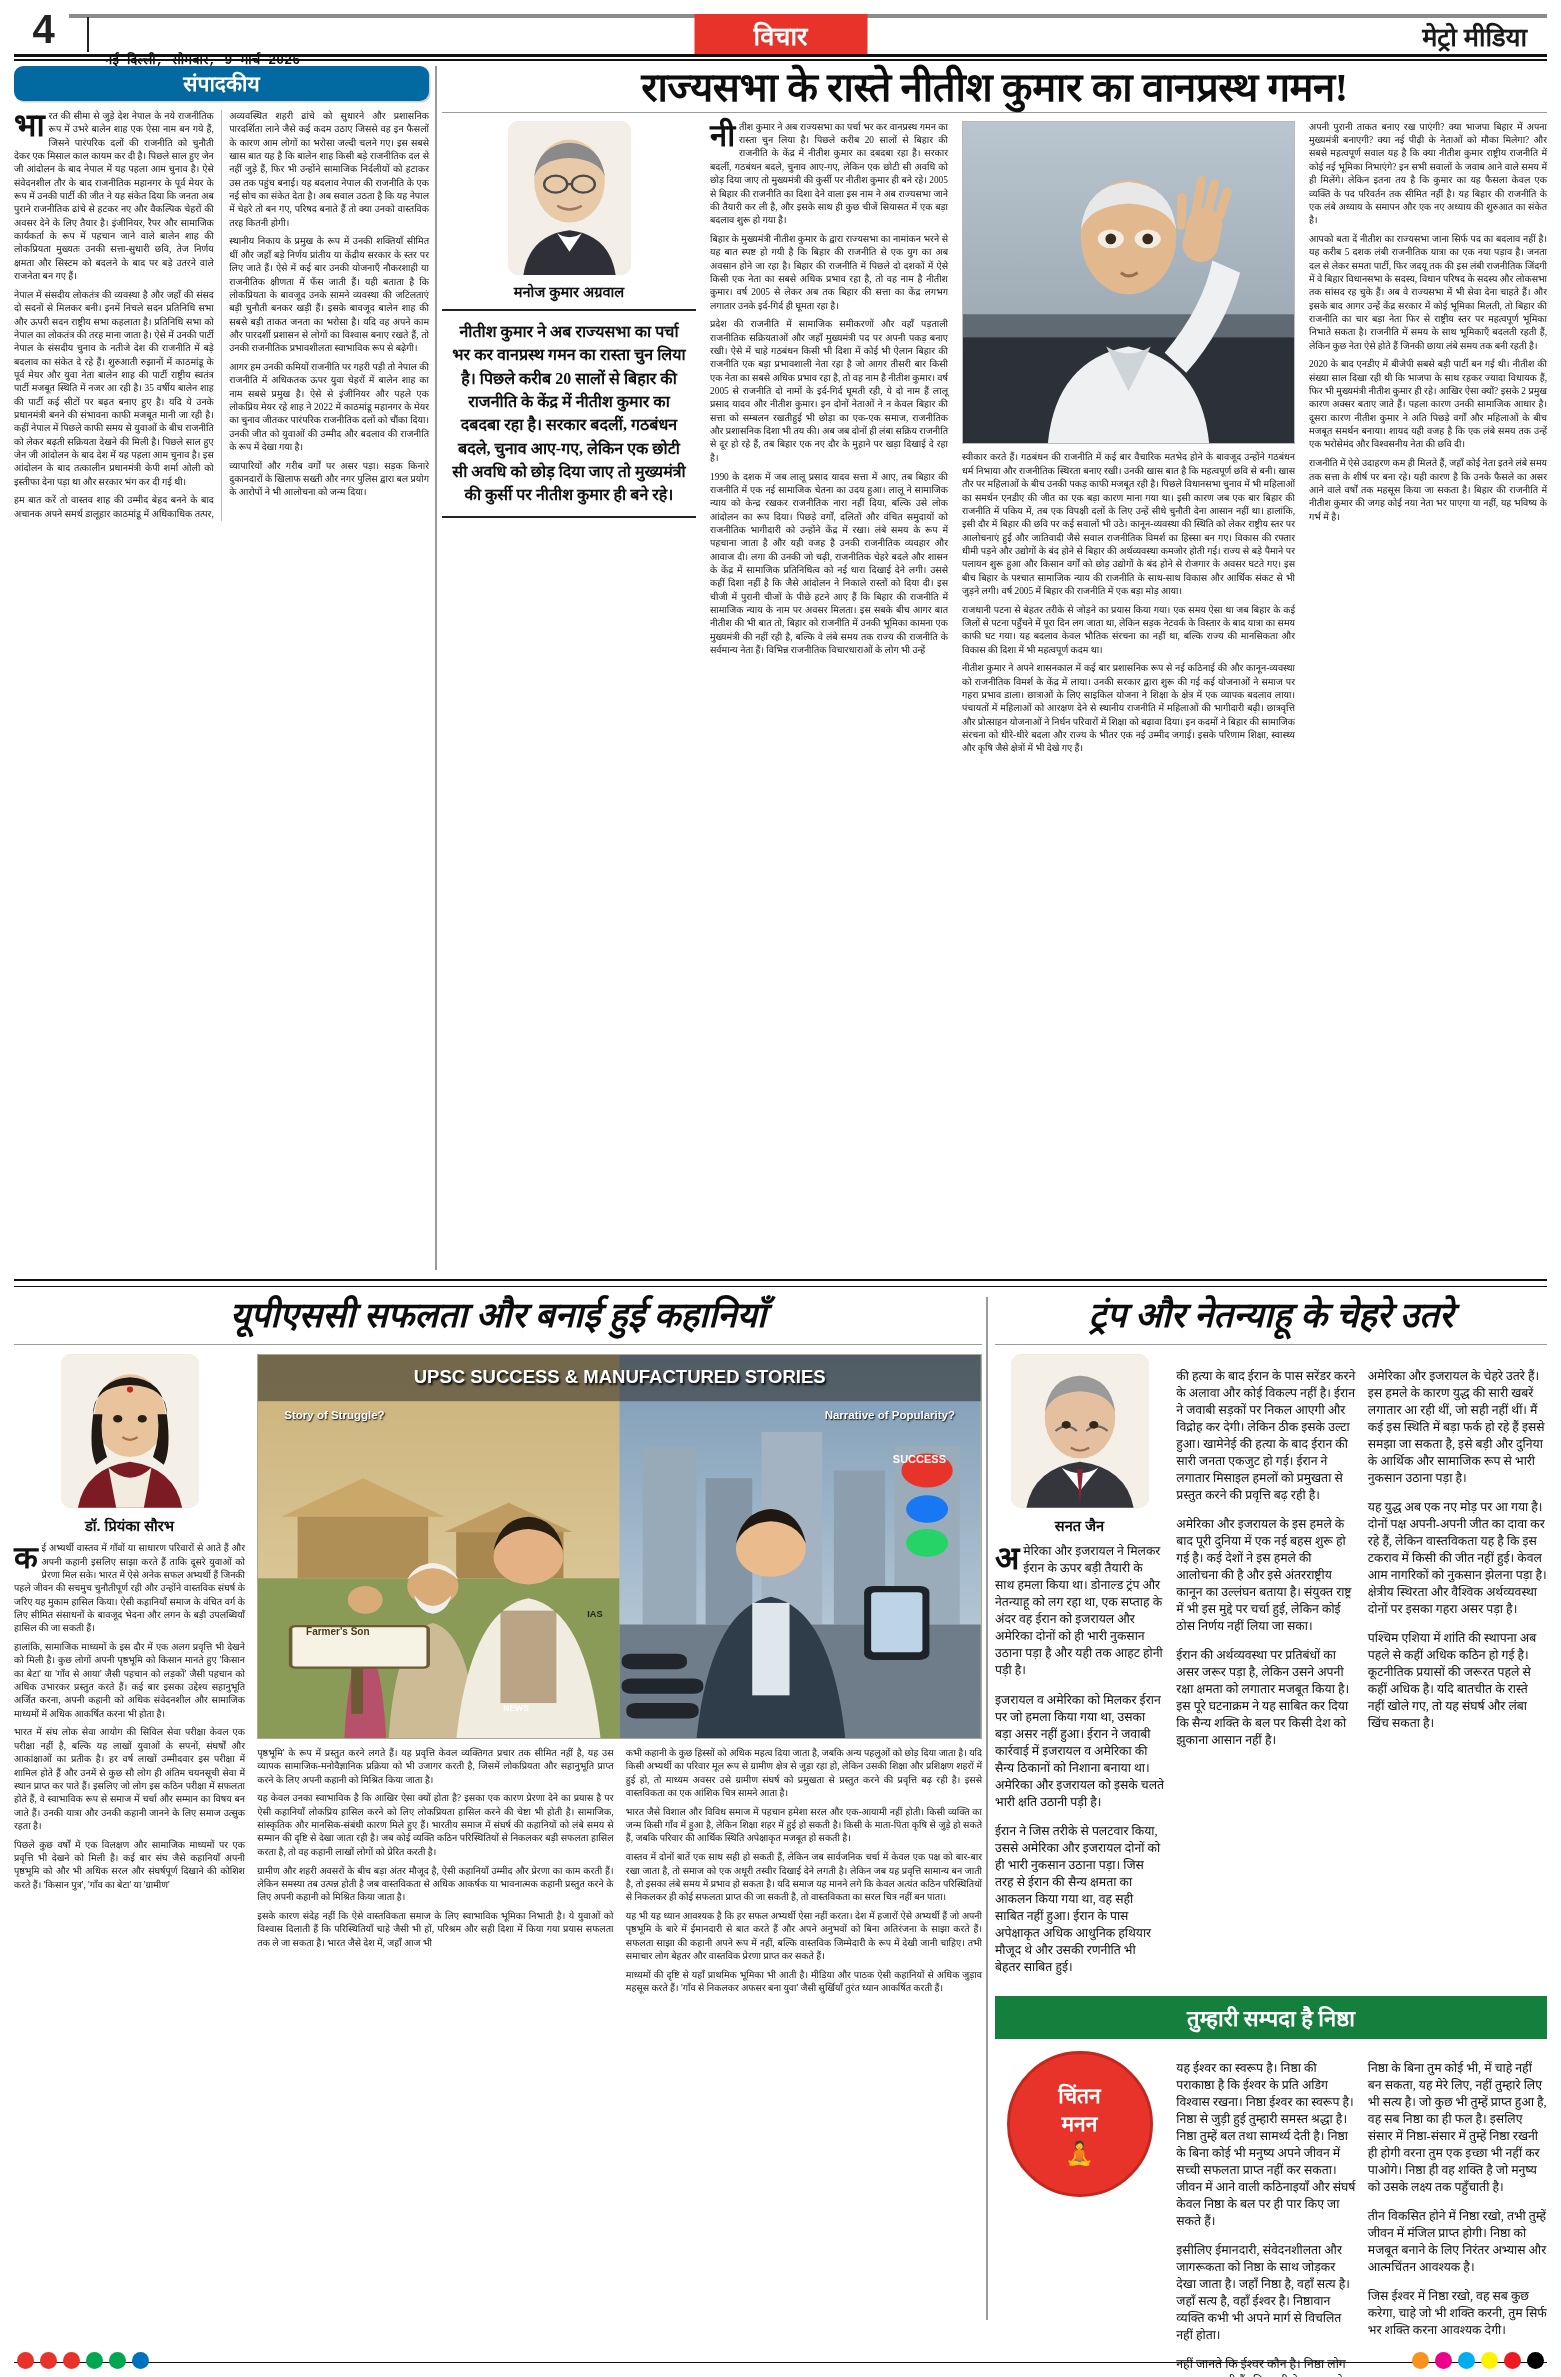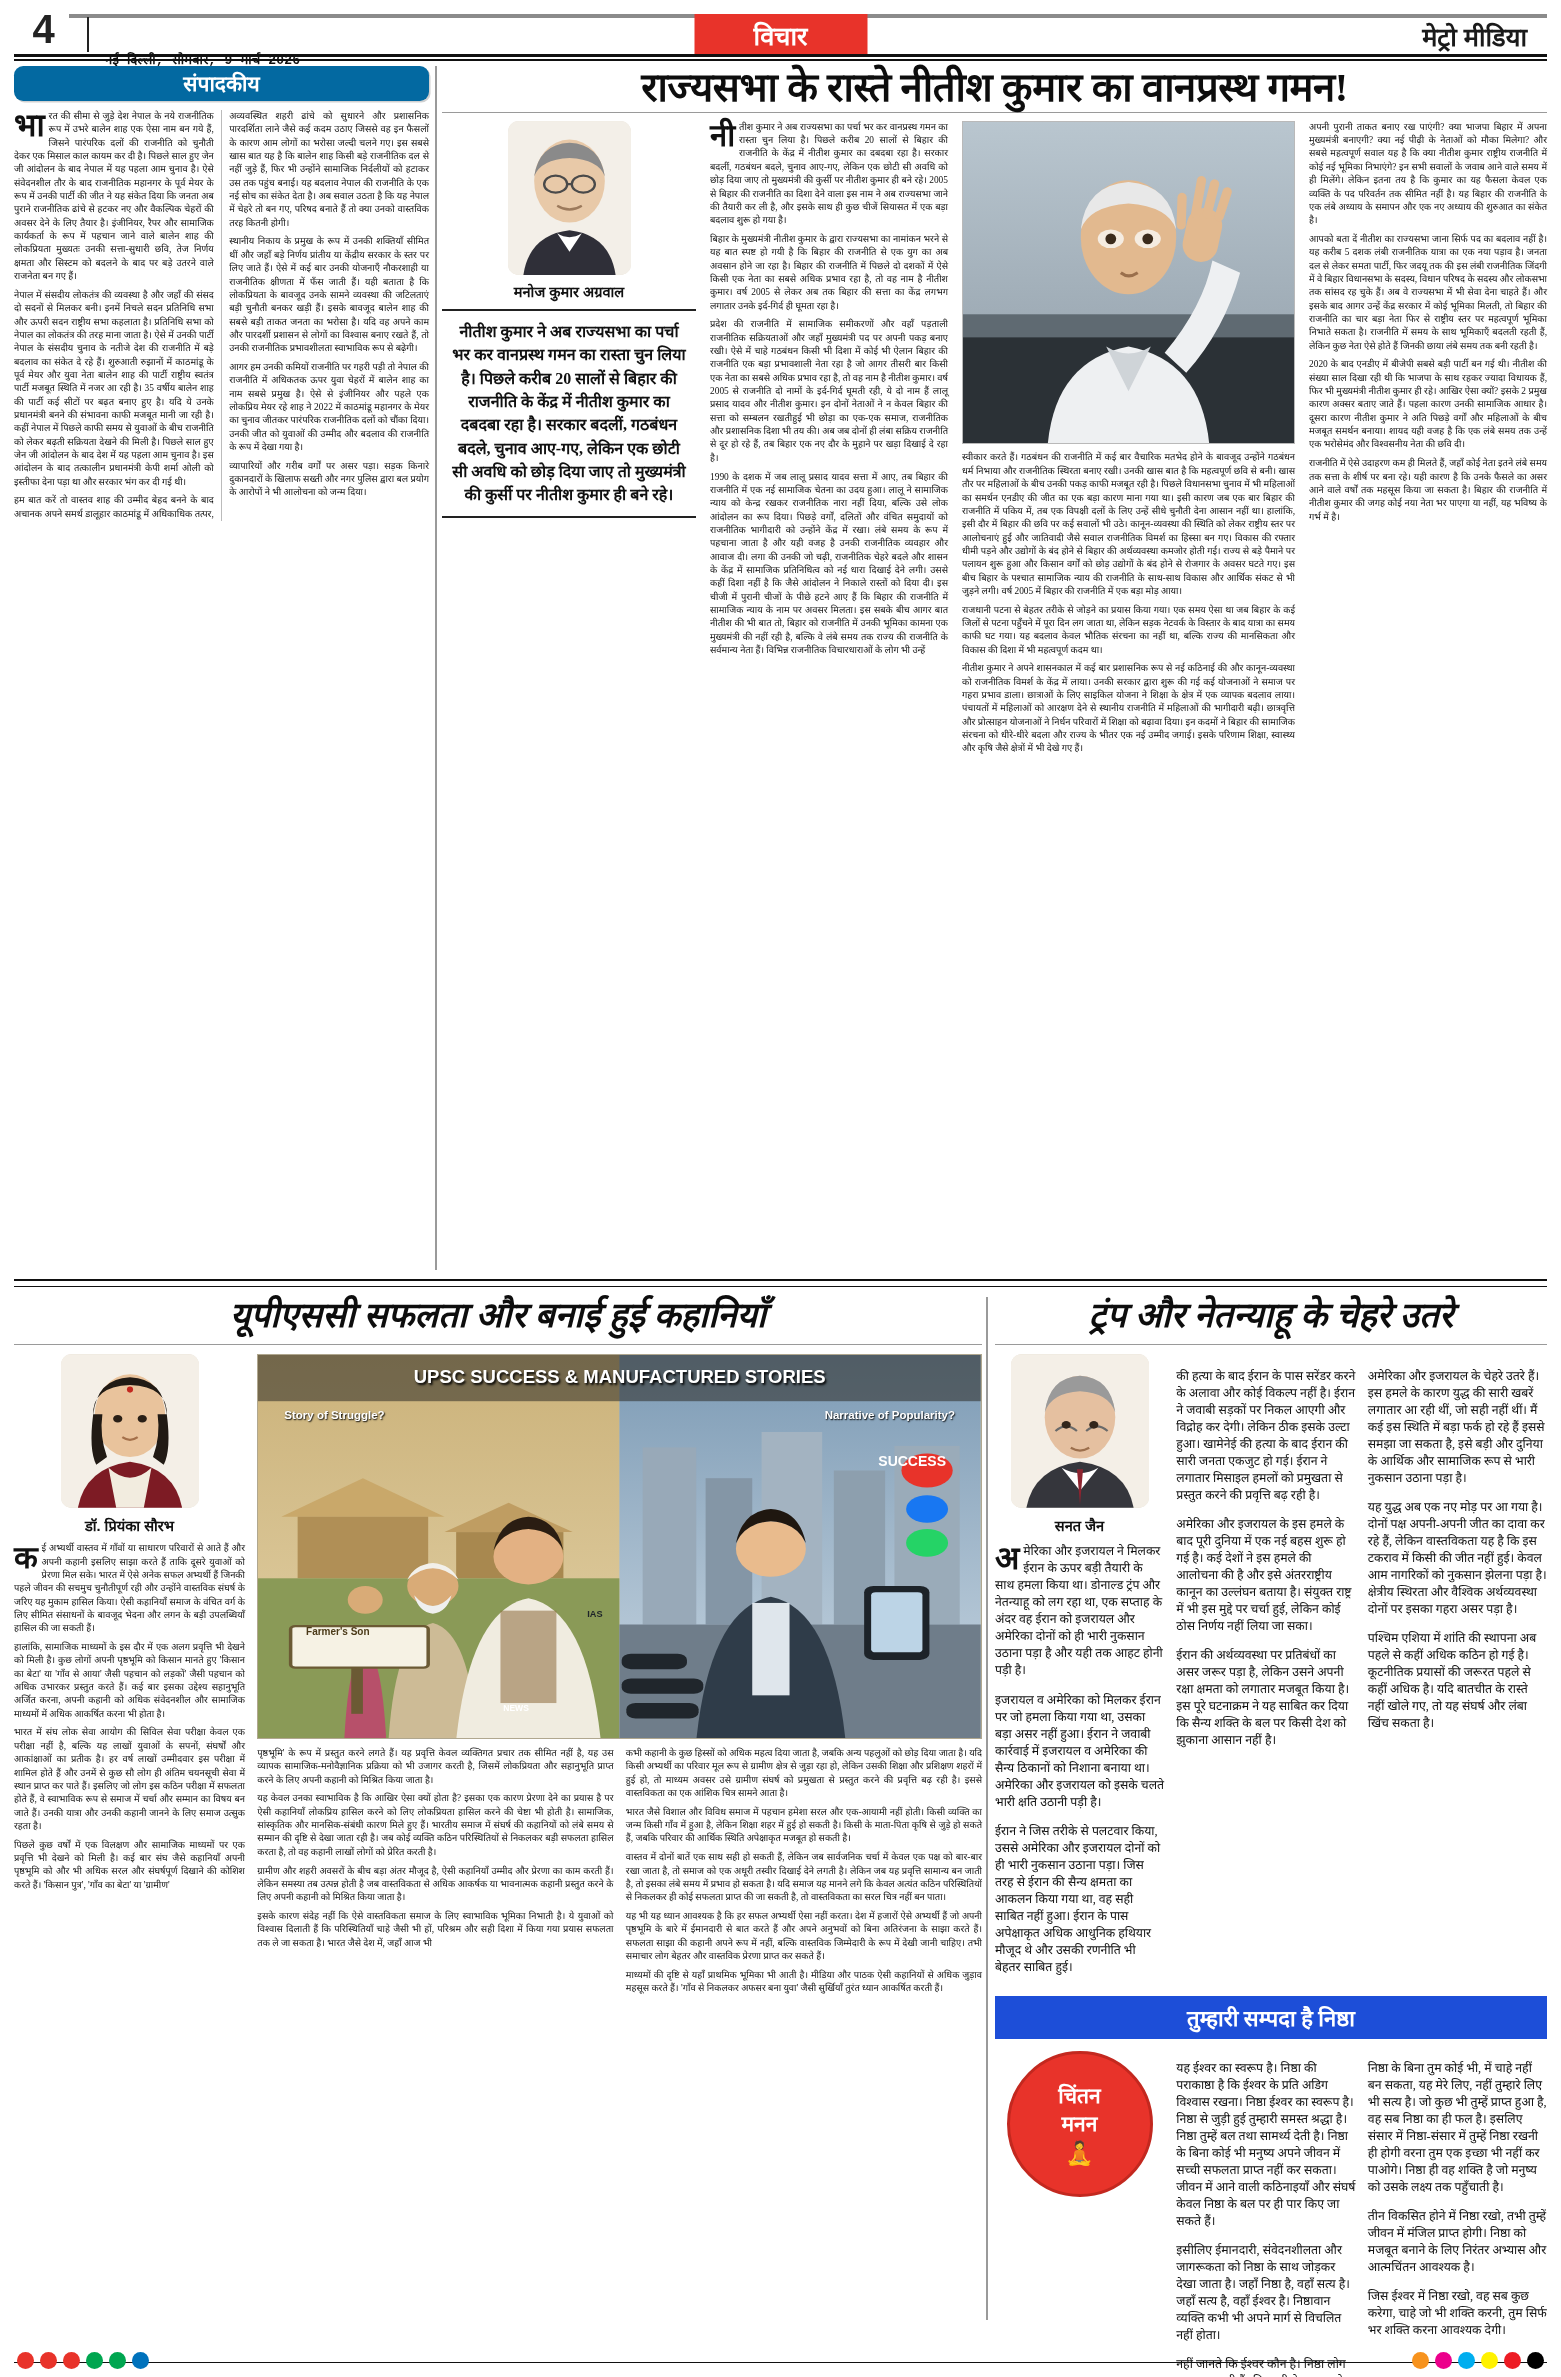--- a/index.html
+++ b/index.html
@@ -159,21 +159,21 @@
     font-family:"Liberation Sans", sans-serif; font-size:18.5px; font-weight:bold;
     color:#fff; text-shadow:1.5px 1.5px 2.3px #000; z-index:6;
   }
   .illus-sub {
     position:absolute; top:54px; font-family:"Liberation Sans", sans-serif;
     font-size:11.5px; font-weight:bold; color:#fff; text-shadow:0.8px 0.8px 1.5px #000; z-index:6;
   }
 
   
   .chintan-head {
-    background:#1d4ed8; color:#fff; text-align:center; padding:6.2px 0;
+    background:#15803d; color:#fff; text-align:center; padding:6.2px 0;
     font-family:"Liberation Serif", serif; font-size:22px; font-weight:bold;
     margin:9.2px 0 7.7px;
   }
   .chintan-logo {
     width:146px; height:146px; border-radius:50%; background:#e8332a;
     display:flex; flex-direction:column; align-items:center; justify-content:center;
     color:#fff; font-family:"Liberation Sans", sans-serif; font-weight:bold;
     margin:4.6px auto; border:3.1px solid #c3281f;
   }
   .chintan-logo .l1 { font-size:21px; }
@@ -399,21 +399,21 @@
               <circle cx="574" cy="150" r="22" fill="#e8332a"></circle>
               <circle cx="574" cy="200" r="18" fill="#1877f2"></circle>
               <circle cx="574" cy="244" r="18" fill="#25d366"></circle>
             </svg>
             <div class="illus-title">UPSC SUCCESS &amp; MANUFACTURED STORIES</div>
             <div class="illus-sub" style="left:26px;">Story of Struggle?</div>
             <div class="illus-sub" style="right:26px;">Narrative of Popularity?</div>
             <div style="position:absolute;left:34px;top:271px;width:91px;text-align:center;font-family:'Liberation Sans',sans-serif;font-size:10px;font-weight:bold;color:#4b3a18;z-index:7;line-height:1.2;">Farmer's Son</div>
             <div style="position:absolute;left:329px;top:254px;font-family:'Liberation Sans',sans-serif;font-size:9.2px;font-weight:bold;color:#1d2329;z-index:7;">IAS</div>
             <div style="position:absolute;left:245px;top:348px;font-family:'Liberation Sans',sans-serif;font-size:8.5px;font-weight:bold;color:#fff;z-index:7;">NEWS</div>
-            <div style="position:absolute;right:35px;top:98px;font-family:'Liberation Sans',sans-serif;font-size:14px;font-weight:bold;color:#fff;z-index:7;">SUCCESS</div>
+            <div style="position:absolute;right:35px;top:98px;font-family:'Liberation Sans',sans-serif;font-size:11px;font-weight:bold;color:#fff;z-index:7;">SUCCESS</div>
           </div>
 
           <div style="display:flex; gap:12.3px;">
             <div style="flex:1 1 0;">
               <p>पृष्ठभूमि' के रूप में प्रस्तुत करने लगते हैं। यह प्रवृत्ति केवल व्यक्तिगत प्रचार तक सीमित नहीं है, यह उस व्यापक सामाजिक-मनोवैज्ञानिक प्रक्रिया को भी उजागर करती है, जिसमें लोकप्रियता और सहानुभूति प्राप्त करने के लिए अपनी कहानी को मिश्रित किया जाता है।</p>
               <p>यह केवल उनका स्वाभाविक है कि आखिर ऐसा क्यों होता है? इसका एक कारण प्रेरणा देने का प्रयास है पर ऐसी कहानियाँ लोकप्रिय हासिल करने को लिए लोकप्रियता हासिल करने की चेष्टा भी होती है। सामाजिक, सांस्कृतिक और मानसिक-संबंधी कारण मिले हुए हैं। भारतीय समाज में संघर्ष की कहानियों को लंबे समय से सम्मान की दृष्टि से देखा जाता रही है। जब कोई व्यक्ति कठिन परिस्थितियों से निकलकर बड़ी सफलता हासिल करता है, तो वह कहानी लाखों लोगों को प्रेरित करती है।</p>
               <p>ग्रामीण और शहरी अवसरों के बीच बड़ा अंतर मौजूद है, ऐसी कहानियाँ उम्मीद और प्रेरणा का काम करती हैं। लेकिन समस्या तब उत्पन्न होती है जब वास्तविकता से अधिक आकर्षक या भावनात्मक कहानी प्रस्तुत करने के लिए अपनी कहानी को मिश्रित किया जाता है।</p>
               <p>इसके कारण संदेह नहीं कि ऐसे वास्तविकता समाज के लिए स्वाभाविक भूमिका निभाती है। ये युवाओं को विश्वास दिलाती हैं कि परिस्थितियाँ चाहे जैसी भी हों, परिश्रम और सही दिशा में किया गया प्रयास सफलता तक ले जा सकता है। भारत जैसे देश में, जहाँ आज भी</p>
             </div>
             <div style="flex:1 1 0;">

